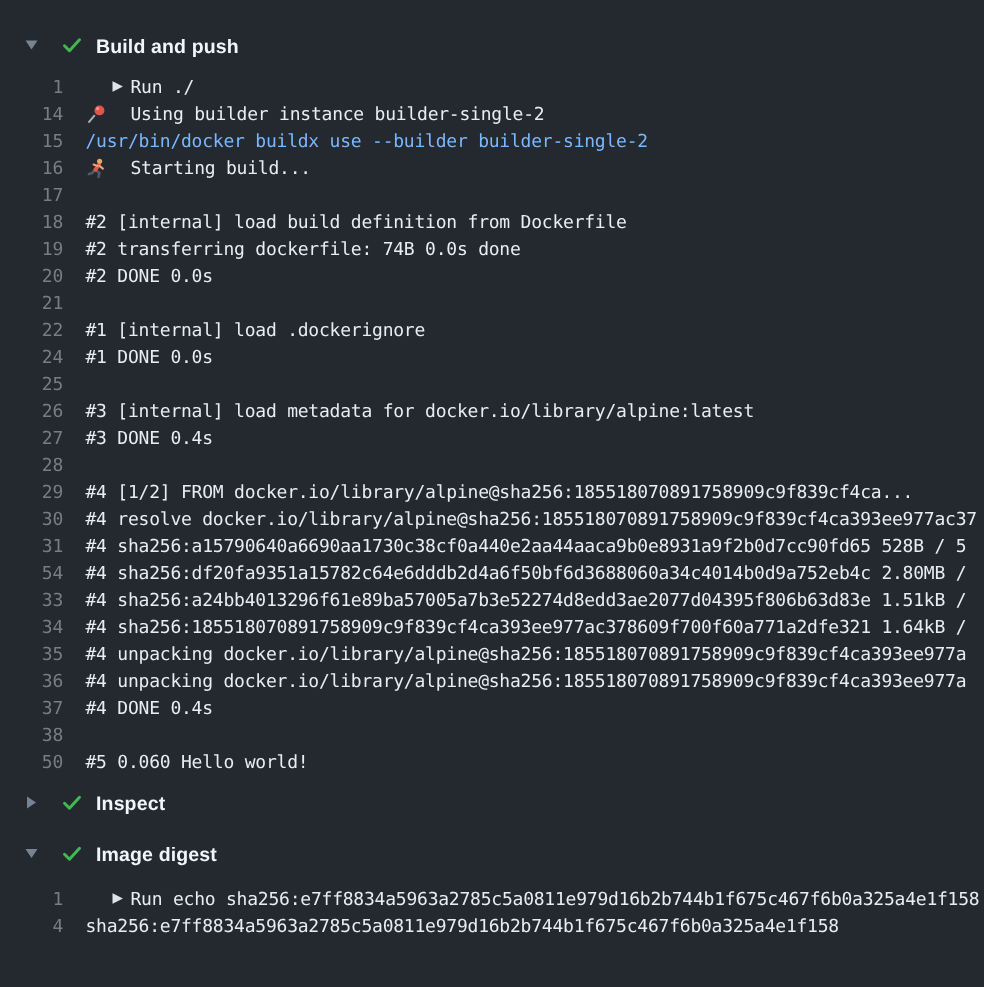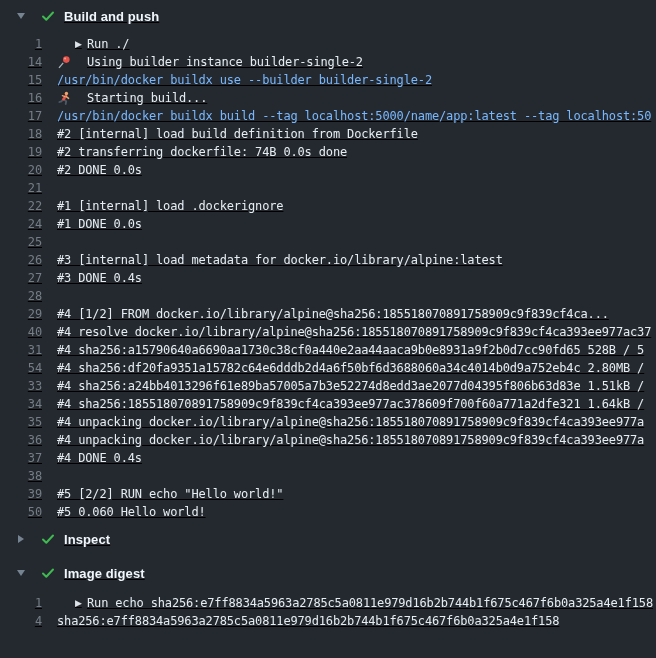--- a/index.html
+++ b/index.html
@@ -3,21 +3,21 @@
 <meta charset="utf-8">
 <style>
   html, body { margin: 0; padding: 0; }
   body {
     width: 656px; height: 658px;
     background: #24292f;
     overflow: hidden;
     font-family: "Liberation Sans", sans-serif;
     position: relative;
   }
-  #log-root { padding-top: 0; text-decoration: underline; }
+  #log-root { padding-top: 14px; }
   .section + .section { margin-top: 2px; }
 
   .sec-header {
     display: flex; align-items: center;
     height: 32px; padding-left: 14px;
     cursor: pointer;
   }
   .chev { width: 14px; height: 14px; display: flex; align-items: center; justify-content: center; flex: none; }
   .chev i { display: block; width: 0; height: 0; }
   .chev.down i { border-left: 4.5px solid transparent; border-right: 4.5px solid transparent; border-top: 6px solid #768390; }
@@ -106,23 +106,20 @@
                 <path d="M9.3 5.6 L11.6 7.4" stroke="#eda56b" stroke-width="1.4" stroke-linecap="round"></path>
                 <path d="M8 5.6 L5.4 4.7" stroke="#eda56b" stroke-width="1.4" stroke-linecap="round"></path>
                 <circle cx="9.4" cy="2.5" r="1.7" fill="#eda56b"></circle>
               </svg>
             </span>
             <span class="txt">Starting build...</span>
           </span>
         </div>
         <div class="log-row">
           <span class="ln">17</span>
-          <span class="lt cmd">
-            <span class="txt">/usr/bin/docker buildx build --tag localhost:5000/name/app:latest --tag localhost:50</span>
-          </span>
         </div>
         <div class="log-row">
           <span class="ln">18</span>
           <span class="lt">
             <span class="txt">#2 [internal] load build definition from Dockerfile</span>
           </span>
         </div>
         <div class="log-row">
           <span class="ln">19</span>
           <span class="lt">
@@ -177,21 +174,21 @@
             <span class="txt"></span>
           </span>
         </div>
         <div class="log-row">
           <span class="ln">29</span>
           <span class="lt">
             <span class="txt">#4 [1/2] FROM docker.io/library/alpine@sha256:185518070891758909c9f839cf4ca...</span>
           </span>
         </div>
         <div class="log-row">
-          <span class="ln">40</span>
+          <span class="ln">30</span>
           <span class="lt">
             <span class="txt">#4 resolve docker.io/library/alpine@sha256:185518070891758909c9f839cf4ca393ee977ac37</span>
           </span>
         </div>
         <div class="log-row">
           <span class="ln">31</span>
           <span class="lt">
             <span class="txt">#4 sha256:a15790640a6690aa1730c38cf0a440e2aa44aaca9b0e8931a9f2b0d7cc90fd65 528B / 5</span>
           </span>
         </div>
@@ -228,26 +225,20 @@
         <div class="log-row">
           <span class="ln">37</span>
           <span class="lt">
             <span class="txt">#4 DONE 0.4s</span>
           </span>
         </div>
         <div class="log-row">
           <span class="ln">38</span>
           <span class="lt">
             <span class="txt"></span>
-          </span>
-        </div>
-        <div class="log-row">
-          <span class="ln">39</span>
-          <span class="lt">
-            <span class="txt">#5 [2/2] RUN echo "Hello world!"</span>
           </span>
         </div>
         <div class="log-row">
           <span class="ln">50</span>
           <span class="lt">
             <span class="txt">#5 0.060 Hello world!</span>
           </span>
         </div>
       </div>
     </div>

